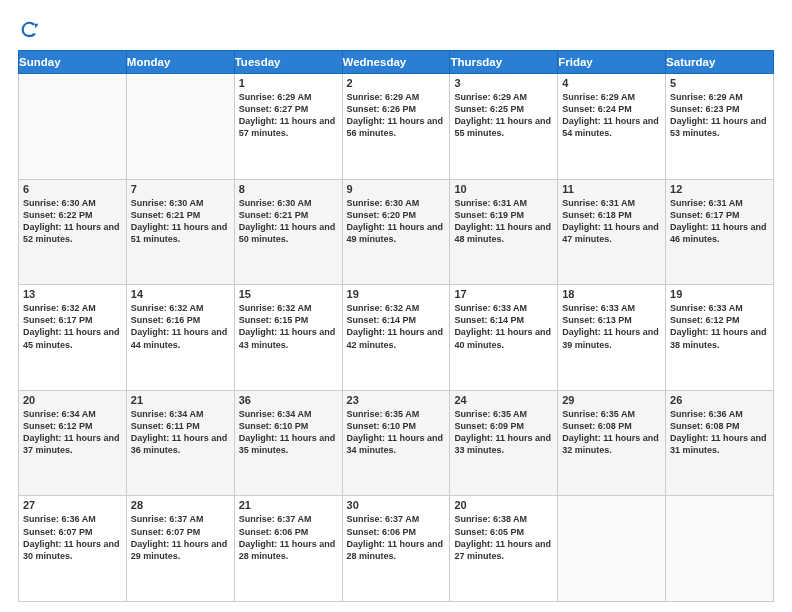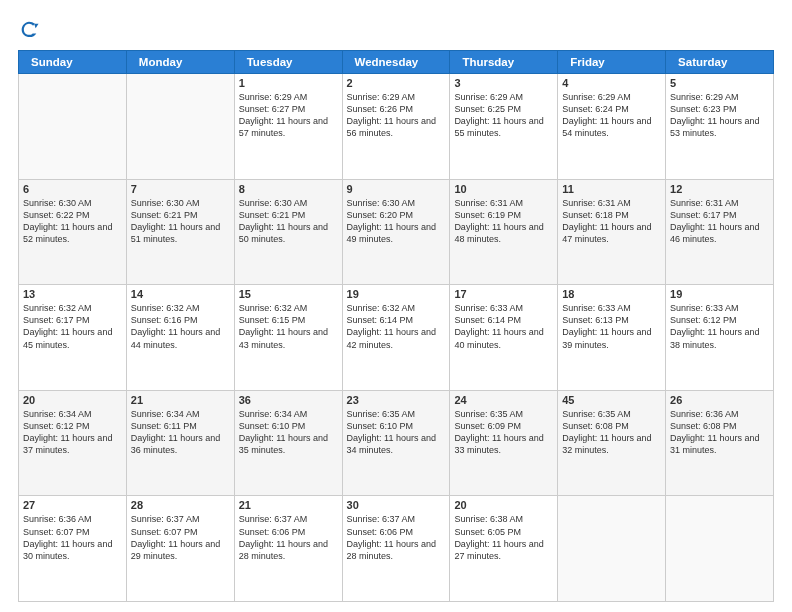--- a/index.html
+++ b/index.html
@@ -58,21 +58,21 @@
       border: 1px solid #ccc;
       border-collapse: collapse;
       width: 100%;
       table-layout: fixed;
     }
     .calendar th {
       background: #2a7fd4;
       color: #fff;
       font-size: 11.5px;
       font-weight: bold;
-      padding: 5px 12px;
+      padding: 5px 0;
       text-align: left;
       border: 1px solid #1a6bb5;
     }
     .calendar td {
       border: 1px solid #ccc;
       vertical-align: top;
       padding: 3px 4px;
       font-size: 9.2px;
       color: #333;
       height: 80px;
@@ -82,20 +82,21 @@
       font-size: 11px;
       font-weight: bold;
       color: #333;
       display: block;
       margin-bottom: 2px;
     }
     .day-info {
       font-size: 9px;
       line-height: 1.35;
       color: #333;
+      font-weight: bold;
     }
     .row-alt td {
       background: #f5f5f5;
     }
     .empty-cell {
       background: #f9f9f9;
     }
   </style>
 </head>
 <body>
@@ -280,21 +281,21 @@
 Sunset: 6:10 PM
 Daylight: 11 hours and 34 minutes.</div>
           </td>
           <td>
             <span class="day-num">24</span>
             <div class="day-info" style="white-space: pre-line;">Sunrise: 6:35 AM
 Sunset: 6:09 PM
 Daylight: 11 hours and 33 minutes.</div>
           </td>
           <td>
-            <span class="day-num">45</span>
+            <span class="day-num">29</span>
             <div class="day-info" style="white-space: pre-line;">Sunrise: 6:35 AM
 Sunset: 6:08 PM
 Daylight: 11 hours and 32 minutes.</div>
           </td>
           <td>
             <span class="day-num">26</span>
             <div class="day-info" style="white-space: pre-line;">Sunrise: 6:36 AM
 Sunset: 6:08 PM
 Daylight: 11 hours and 31 minutes.</div>
           </td>

